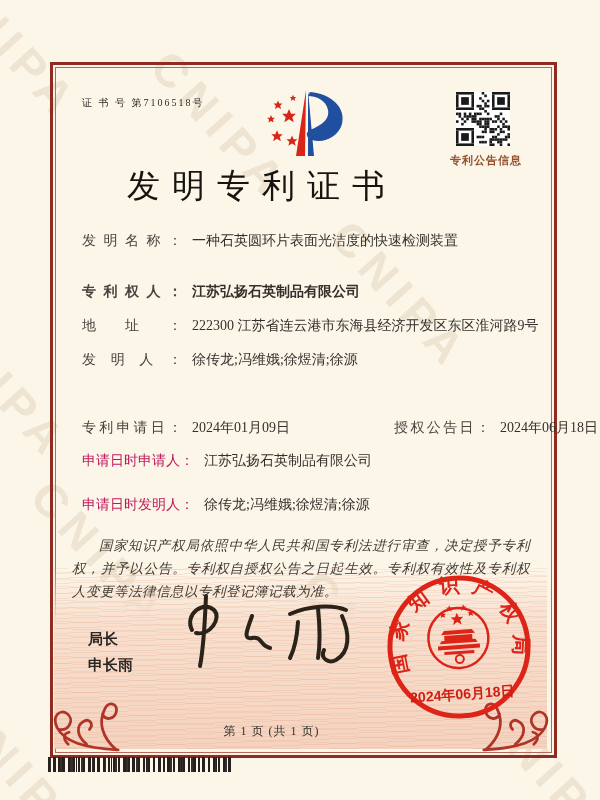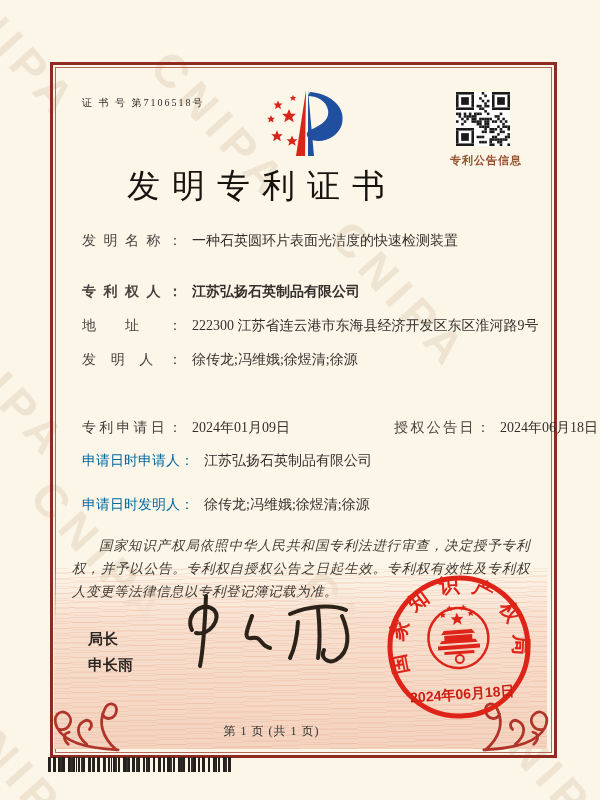--- a/index.html
+++ b/index.html
@@ -30,21 +30,21 @@
   .qr{position:absolute;left:456px;top:92px;width:54px;height:54px;background:#fff;}
   .qr svg{display:block;}
   .qr-caption{position:absolute;left:436px;top:153px;width:100px;text-align:center;
               font-size:11px;font-weight:bold;color:#95502d;letter-spacing:1px;font-family:Liberation Mono, monospace;}
 
   .title{position:absolute;left:0;top:164px;width:512px;text-align:center;
          font-size:33px;font-weight:normal;color:#17140f;letter-spacing:12px;text-indent:12px;}
 
   .row{position:absolute;left:82px;font-size:14px;color:#3a3835;white-space:nowrap;}
   .lbl{display:inline-block;width:100px;text-align-last:justify;text-align:justify;color:#474440;}
-  .lbl-long{display:inline-block;color:#0369a1;}
+  .lbl-long{display:inline-block;color:#be185d;}
   .val{margin-left:10px;color:#33302c;}
   .col2{position:absolute;left:312px;top:0;white-space:nowrap;}
   .col2 .lbl{width:96px;}
 
   .statement{position:absolute;left:72px;top:534px;width:458px;font-size:13.5px;
              line-height:23px;color:#403a33;font-style:italic;text-indent:2em;
              text-align:justify;letter-spacing:.5px;}
 
   .director{position:absolute;left:88px;top:626px;
             font-family:"Liberation Sans","DejaVu Sans",sans-serif;

